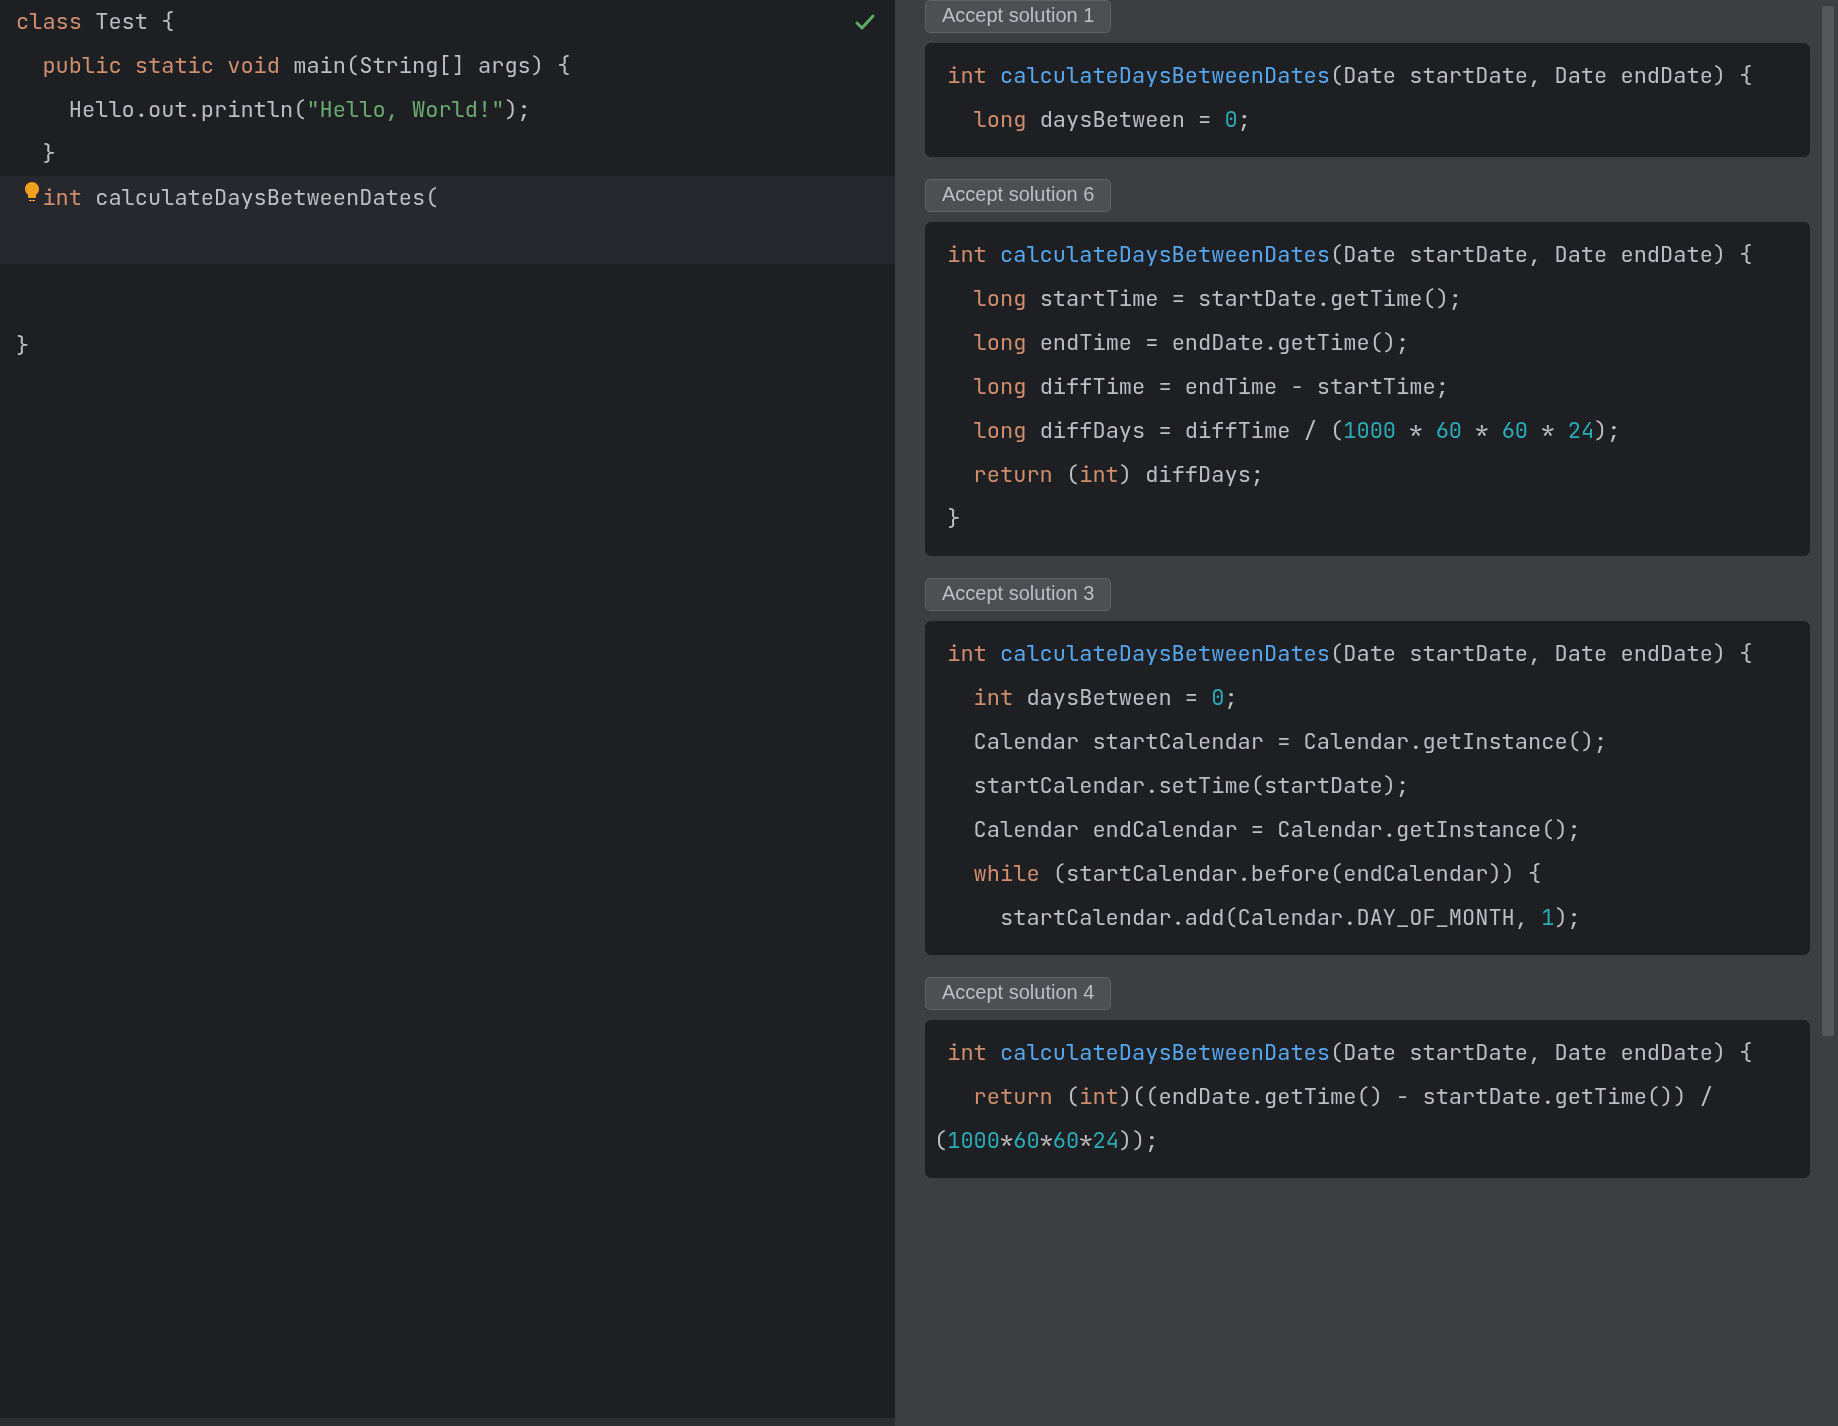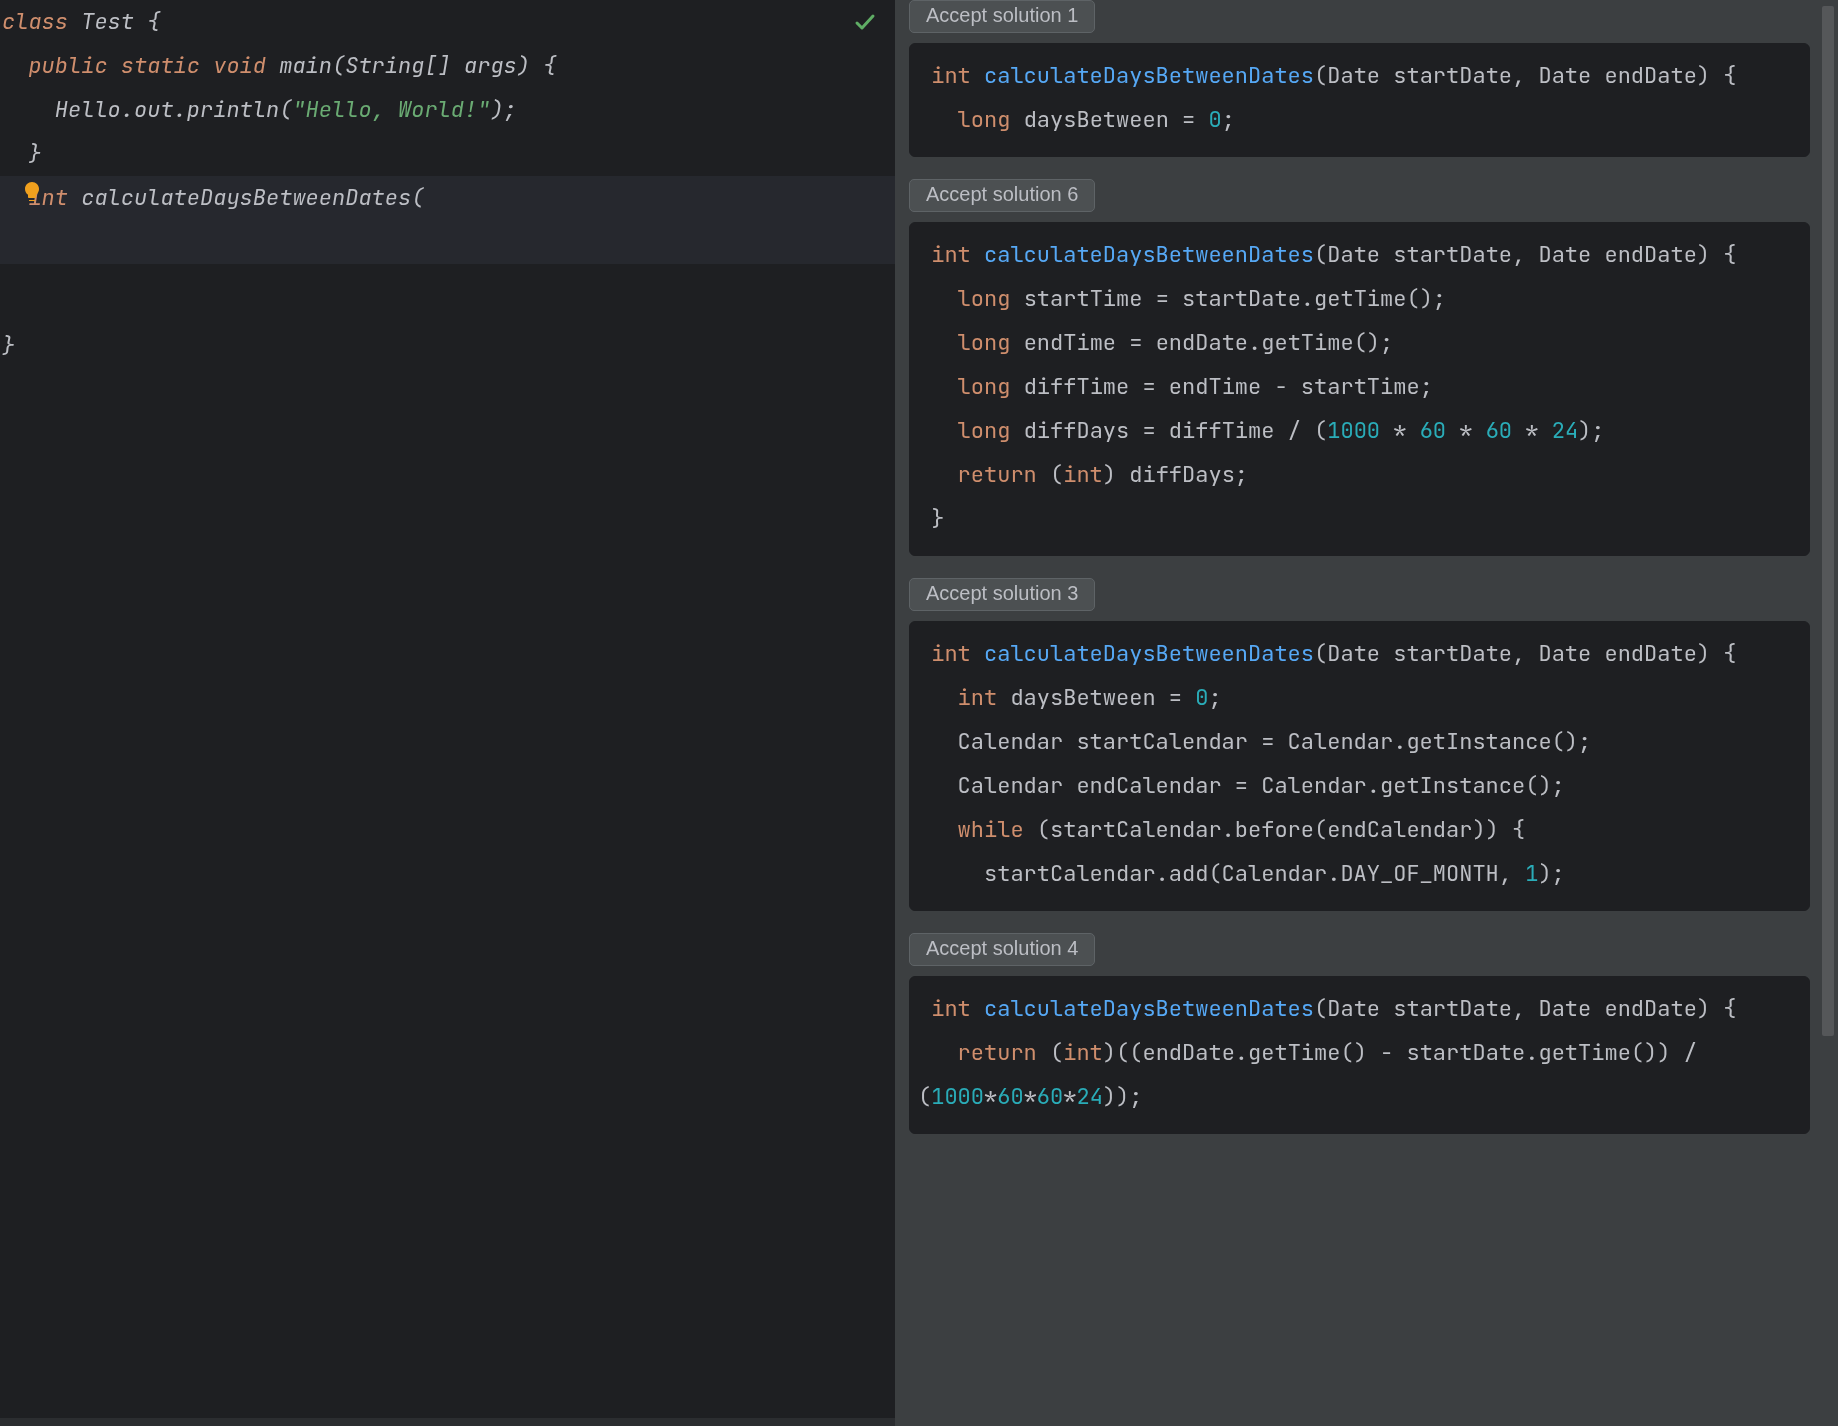--- a/index.html
+++ b/index.html
@@ -21,22 +21,21 @@
     width: 895px;
     flex-shrink: 0;
     background: #1e1f22;
     position: relative;
     padding-top: 0;
   }
   .editor-line {
     height: 44px;
     line-height: 44px;
     white-space: pre;
-    padding-left: 2px;
-    font-style: italic;
+    padding-left: 16px;
   }
   .tok-kw { color: #cf8e6d; }
   .tok-str { color: #6aab73; }
   .tok-num { color: #2aacb8; }
   .tok-func { color: #56a8f5; }
   .bulb {
     position: absolute;
     left: 20px;
     top: 180px;
     width: 24px;
@@ -54,21 +53,21 @@
   .highlight-line {
     background: #26282e;
   }
   .solutions-pane {
     flex: 1;
     background: #3c3f41;
     overflow-y: auto;
     position: relative;
   }
   .solutions-inner {
-    padding-left: 14px;
+    padding-left: 30px;
     padding-right: 28px;
     padding-top: 0;
   }
   .solution-block {
     margin-bottom: 22px;
   }
   .accept-btn {
     display: inline-block;
     background: #4c5052;
     border: 1px solid #5e6366;
@@ -149,20 +148,21 @@
 </span><span class="tok-kw">   long </span><span>startTime = startDate.getTime();
 </span><span class="tok-kw">   long </span><span>endTime = endDate.getTime();
 </span><span class="tok-kw">   long </span><span>diffTime = endTime - startTime;
 </span><span class="tok-kw">   long </span><span>diffDays = diffTime / (</span><span class="tok-num">1000</span><span> * </span><span class="tok-num">60</span><span> * </span><span class="tok-num">60</span><span> * </span><span class="tok-num">24</span><span>);
 </span><span class="tok-kw">   return </span><span>(</span><span class="tok-kw">int</span><span>) diffDays;
 </span><span> }
 </span></div></div>
         <div class="solution-block"><div class="accept-btn">Accept solution 3</div><div class="code-box"><span class="tok-kw"> int </span><span class="tok-func">calculateDaysBetweenDates</span><span>(Date startDate, Date endDate) {
 </span><span class="tok-kw">   int </span><span>daysBetween = </span><span class="tok-num">0</span><span>;
 </span><span>   Calendar startCalendar = Calendar.getInstance();
+</span><span>   startCalendar.setTime(startDate);
 </span><span>   Calendar endCalendar = Calendar.getInstance();
 </span><span class="tok-kw">   while </span><span>(startCalendar.before(endCalendar)) {
 </span><span>     startCalendar.add(Calendar.DAY_OF_MONTH, </span><span class="tok-num">1</span><span>);</span></div></div>
         <div class="solution-block"><div class="accept-btn">Accept solution 4</div><div class="code-box"><span class="tok-kw"> int </span><span class="tok-func">calculateDaysBetweenDates</span><span>(Date startDate, Date endDate) {
 </span><span class="tok-kw">   return </span><span>(</span><span class="tok-kw">int</span><span>)((endDate.getTime() - startDate.getTime()) / (</span><span class="tok-num">1000</span><span>*</span><span class="tok-num">60</span><span>*</span><span class="tok-num">60</span><span>*</span><span class="tok-num">24</span><span>));</span></div></div>
       </div>
   </div>
 
 </div>
 

